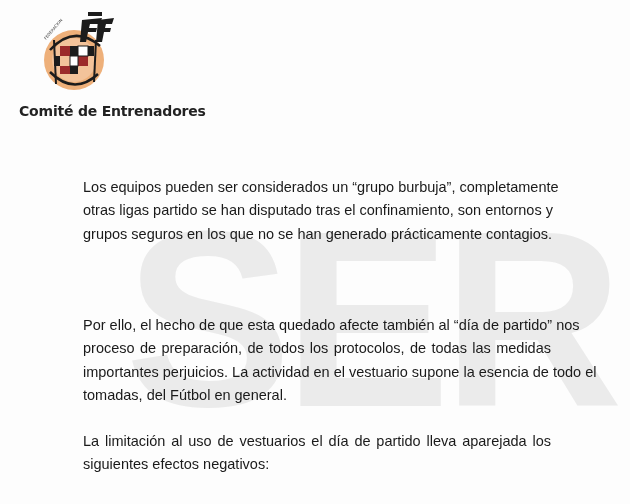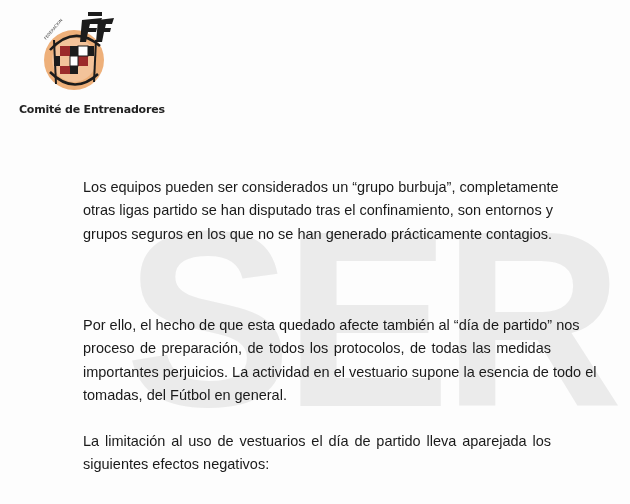--- a/index.html
+++ b/index.html
@@ -2,21 +2,21 @@
 <html><head>
 <meta charset="utf-8">
 <style>
   html, body { margin:0; padding:0; }
   body { width:630px; height:504px; background:#fdfdfd; position:relative; overflow:hidden;
          font-family:"Liberation Sans", sans-serif; color:#1a1a1a; }
   .watermark { position:absolute; left:125px; top:195px; width:400px; height:250px;
                font-family:"Liberation Sans", sans-serif; font-weight:bold; font-size:250px;
                line-height:250px; color:#ebebeb; letter-spacing:-8px; z-index:0; user-select:none; }
   .logo { position:absolute; left:40px; top:10px; width:80px; height:88px; z-index:1; }
-  .org { position:absolute; left:19px; top:103px; font-size:11px; font-weight:bold; color:#222; z-index:1;
+  .org { position:absolute; left:19px; top:103px; font-size:14px; font-weight:bold; color:#222; z-index:1;
          font-family:"DejaVu Sans", sans-serif; letter-spacing:-0.2px; }
   .para { position:absolute; left:83px; width:468px; font-size:14.5px; line-height:23.3px;
           text-align:justify; z-index:1; }
   #p1 { top:176px; }
   #p2 { top:314px; }
   #p3 { top:430px; }
   .para span { display:block; text-align-last:justify; white-space:nowrap; }
   .para span.last { text-align-last:left; }
 </style>
 </head>

